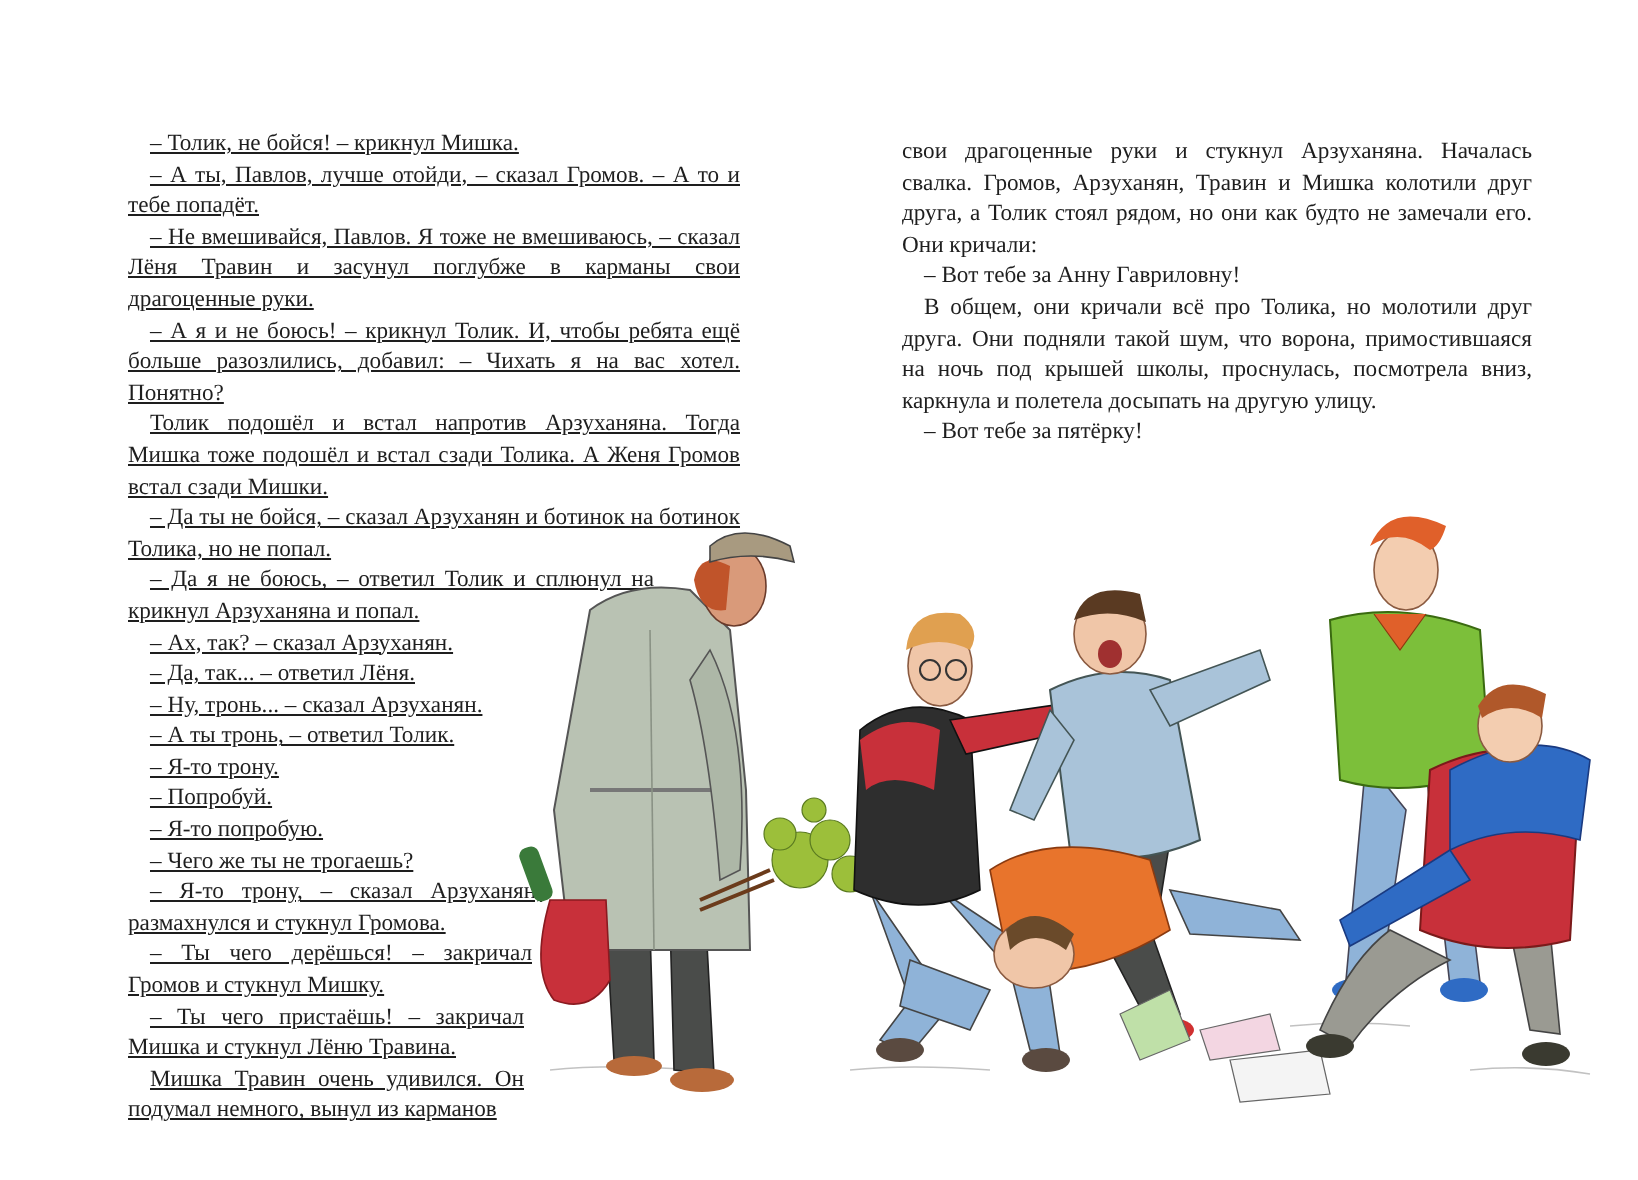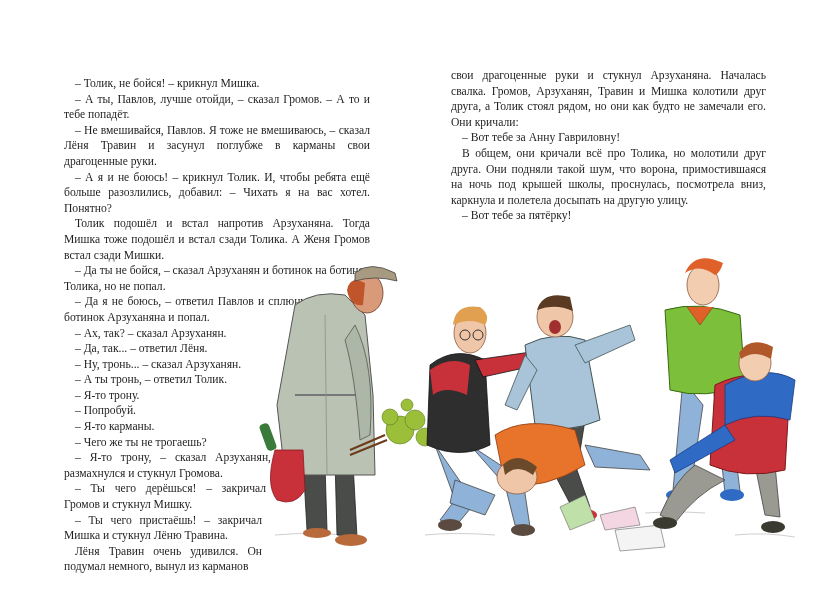--- a/index.html
+++ b/index.html
@@ -1,47 +1,47 @@
 <!DOCTYPE html>
 <html><head>
 <meta charset="utf-8">
 <style>
   html, body { margin:0; padding:0; background:#ffffff; }
   body { width:819px; height:590px; position:relative; overflow:hidden; font-family:"Liberation Serif","DejaVu Serif",serif; color:#1e1e1e; }
   .col { position:absolute; font-size:11.6px; line-height:15.6px; text-align:justify; hyphens:manual; }
   .col p { margin:0; text-indent:11px; }
   .col p.noindent { text-indent:0; }
-  #left-col { left:64px; top:76px; width:306px; }
+  #left-col { left:64px; top:64px; width:306px;text-decoration:underline; }
   #left-col .narrow { width:200px; }
   #right-col { left:451px; top:68px; width:315px; }
   .illus { position:absolute; left:255px; top:245px; width:560px; height:320px; }
 </style>
 </head>
 <body>
 
 <div id="left-col" class="col">
   <p>– Толик, не бойся! – крикнул Мишка.</p>
   <p>– А ты, Павлов, лучше отойди, – сказал Громов. – А то и тебе попадёт.</p>
   <p>– Не вмешивайся, Павлов. Я тоже не вмешиваюсь, – сказал Лёня Травин и засунул поглубже в карманы свои драгоценные руки.</p>
   <p>– А я и не боюсь! – крикнул Толик. И, чтобы ребята ещё больше разозлились, добавил: – Чихать я на вас хотел. Понятно?</p>
   <p>Толик подошёл и встал напротив Арзуханяна. Тогда Мишка тоже подошёл и встал сзади Толика. А Женя Громов встал сзади Мишки.</p>
   <p>– Да ты не бойся, – сказал Арзуханян и ботинок на ботинок Толика, но не попал.</p>
-  <p style="width:263px">– Да я не боюсь, – ответил Павлов и сплюнул на ботинок Арзуханяна и попал.</p>
+  <p style="width:263px">– Да я не боюсь, – ответил Толик и сплюнул на крикнул Арзуханяна и попал.</p>
   <p>– Ах, так? – сказал Арзуханян.</p>
   <p>– Да, так... – ответил Лёня.</p>
   <p>– Ну, тронь... – сказал Арзуханян.</p>
   <p>– А ты тронь, – ответил Толик.</p>
   <p>– Я-то трону.</p>
   <p>– Попробуй.</p>
-  <p>– Я-то карманы.</p>
+  <p>– Я-то попробую.</p>
   <p>– Чего же ты не трогаешь?</p>
   <p class="narrow" style="width:207px">– Я-то трону, – сказал Арзуханян, размахнулся и стукнул Громова.</p>
   <p class="narrow" style="width:202px">– Ты чего дерёшься! – закричал Громов и стукнул Мишку.</p>
   <p class="narrow" style="width:198px">– Ты чего пристаёшь! – закричал Мишка и стукнул Лёню Травина.</p>
-  <p class="narrow" style="width:198px">Лёня Травин очень удивился. Он подумал немного, вынул из карманов</p>
+  <p class="narrow" style="width:198px">Мишка Травин очень удивился. Он подумал немного, вынул из карманов</p>
 </div>
 
 <div id="right-col" class="col">
   <p class="noindent">свои драгоценные руки и стукнул Арзуханяна. Началась свалка. Громов, Арзуханян, Травин и Мишка колотили друг друга, а Толик стоял рядом, но они как будто не замечали его. Они кричали:</p>
   <p>– Вот тебе за Анну Гавриловну!</p>
   <p>В общем, они кричали всё про Толика, но молотили друг друга. Они подняли такой шум, что ворона, примостившаяся на ночь под крышей школы, проснулась, посмотрела вниз, каркнула и полетела досыпать на другую улицу.</p>
   <p>– Вот тебе за пятёрку!</p>
 </div>
 
 <div class="illus">

